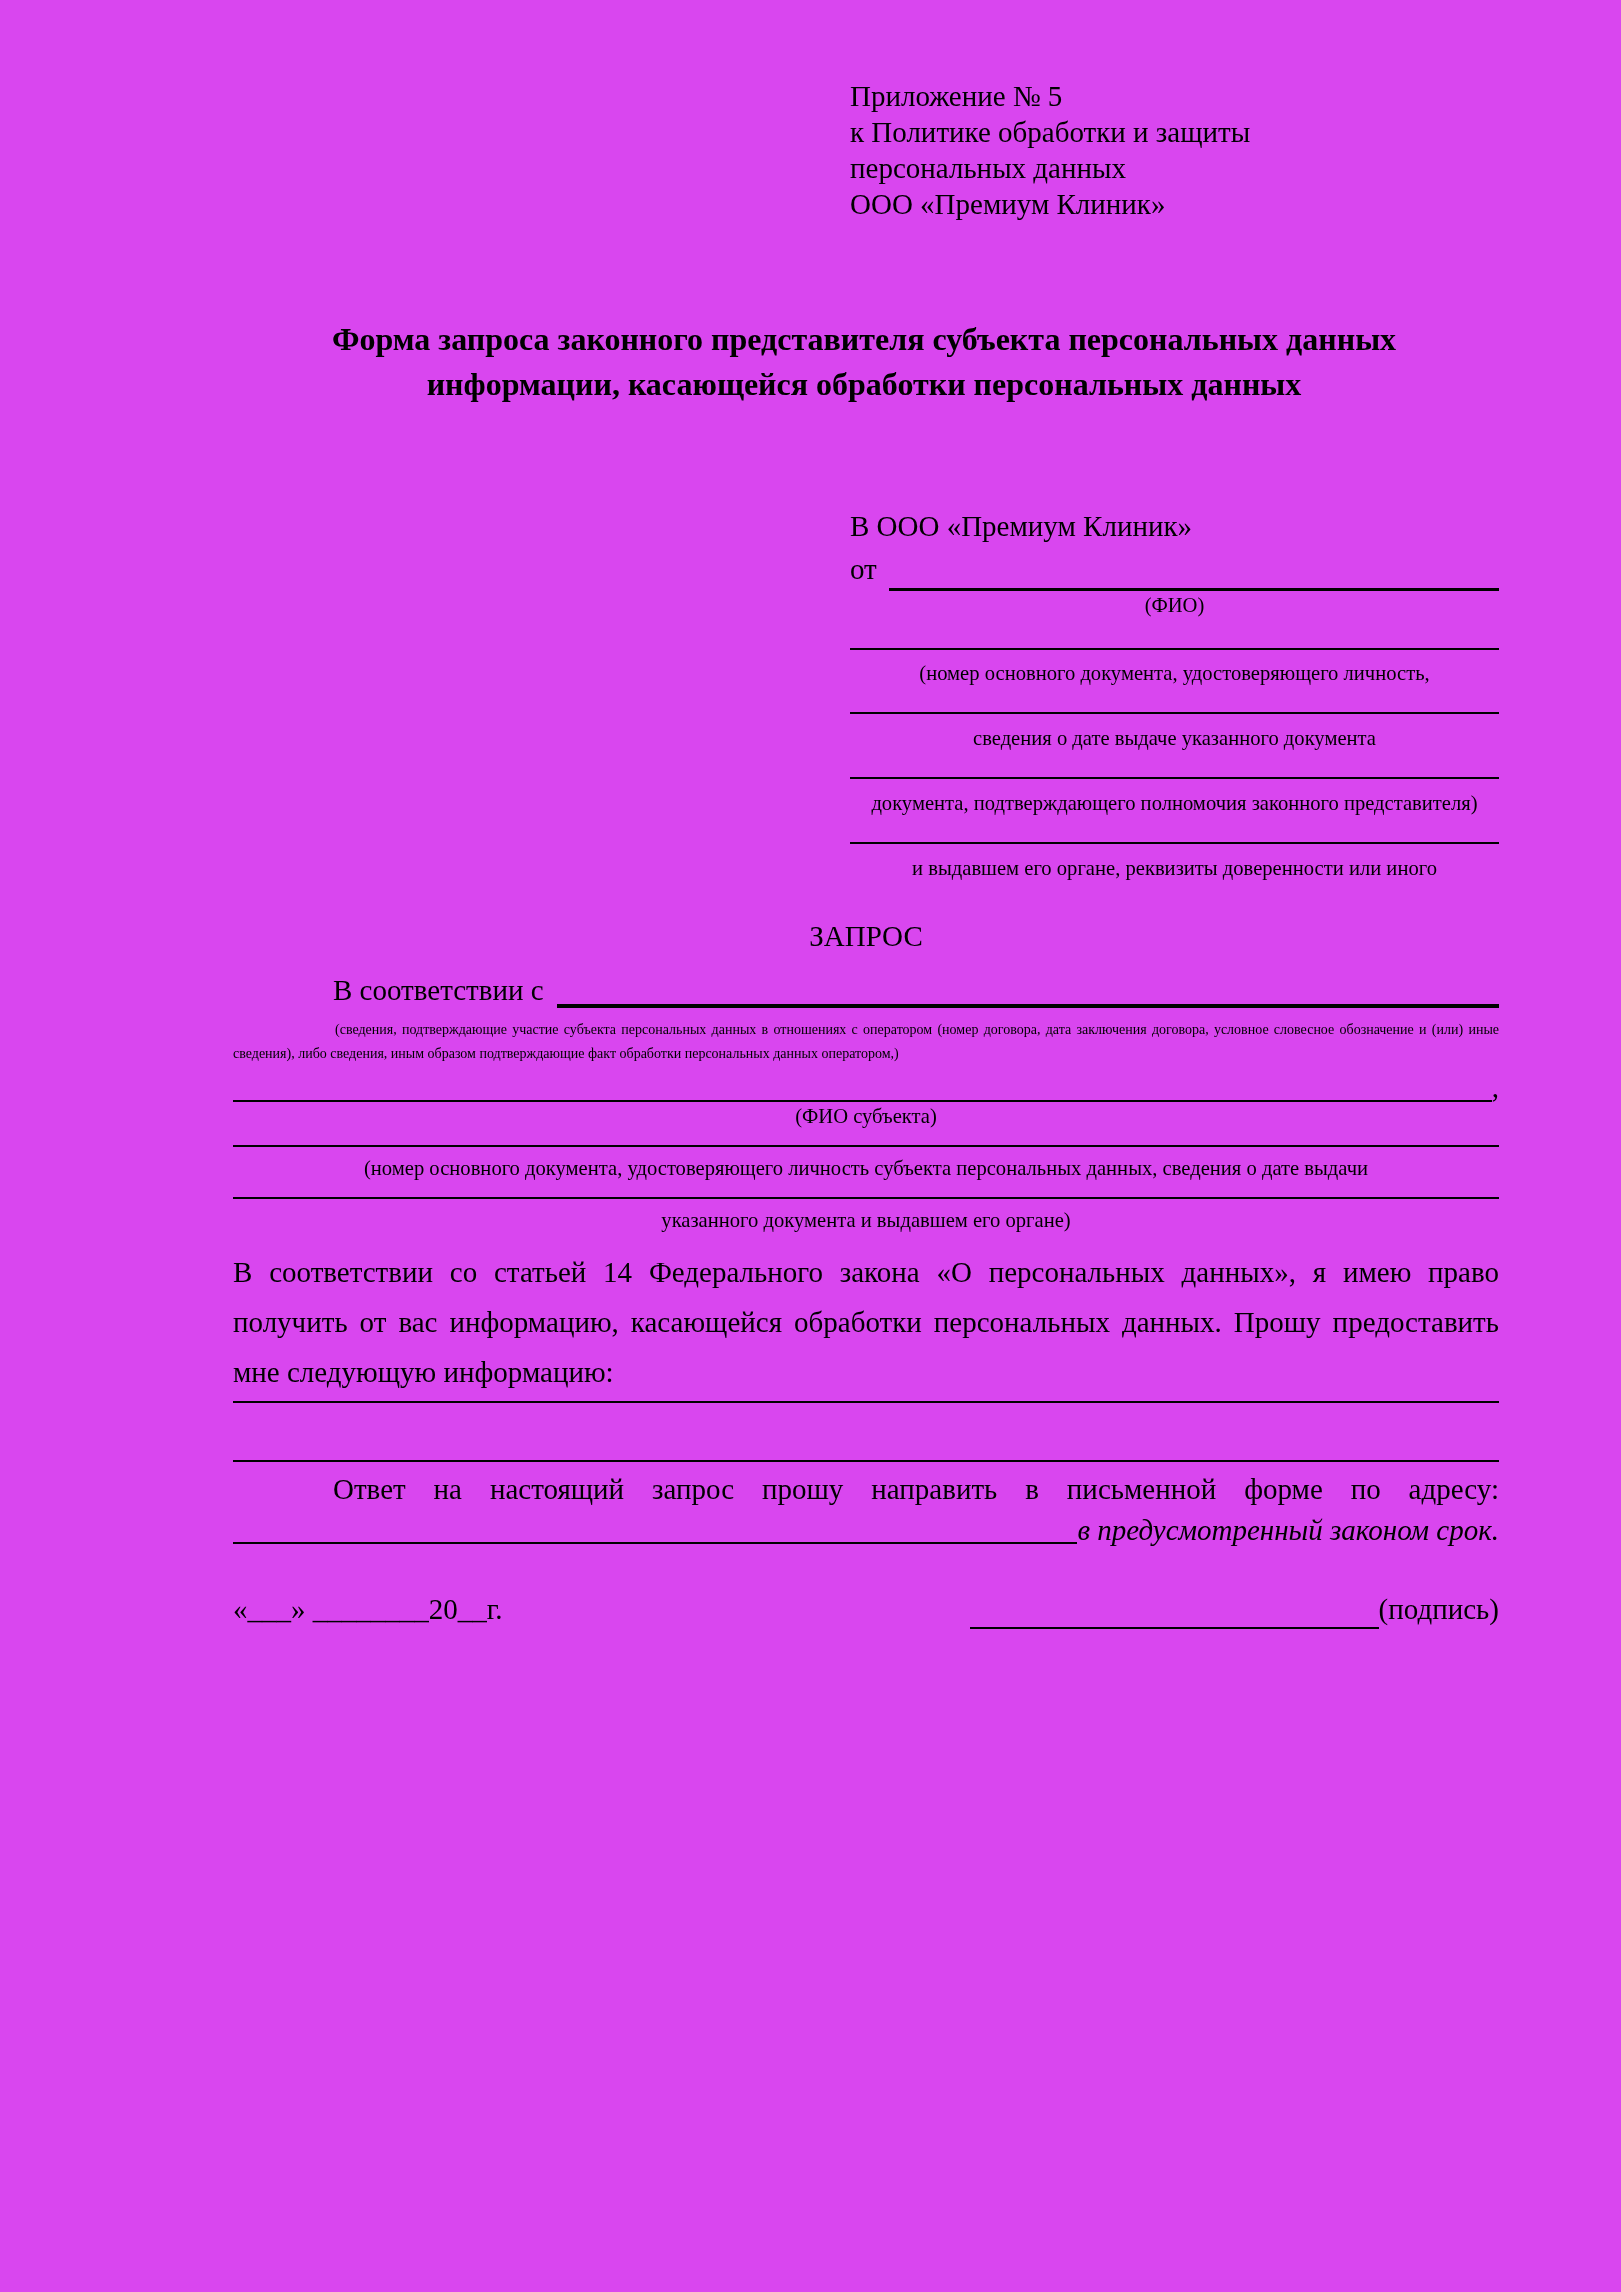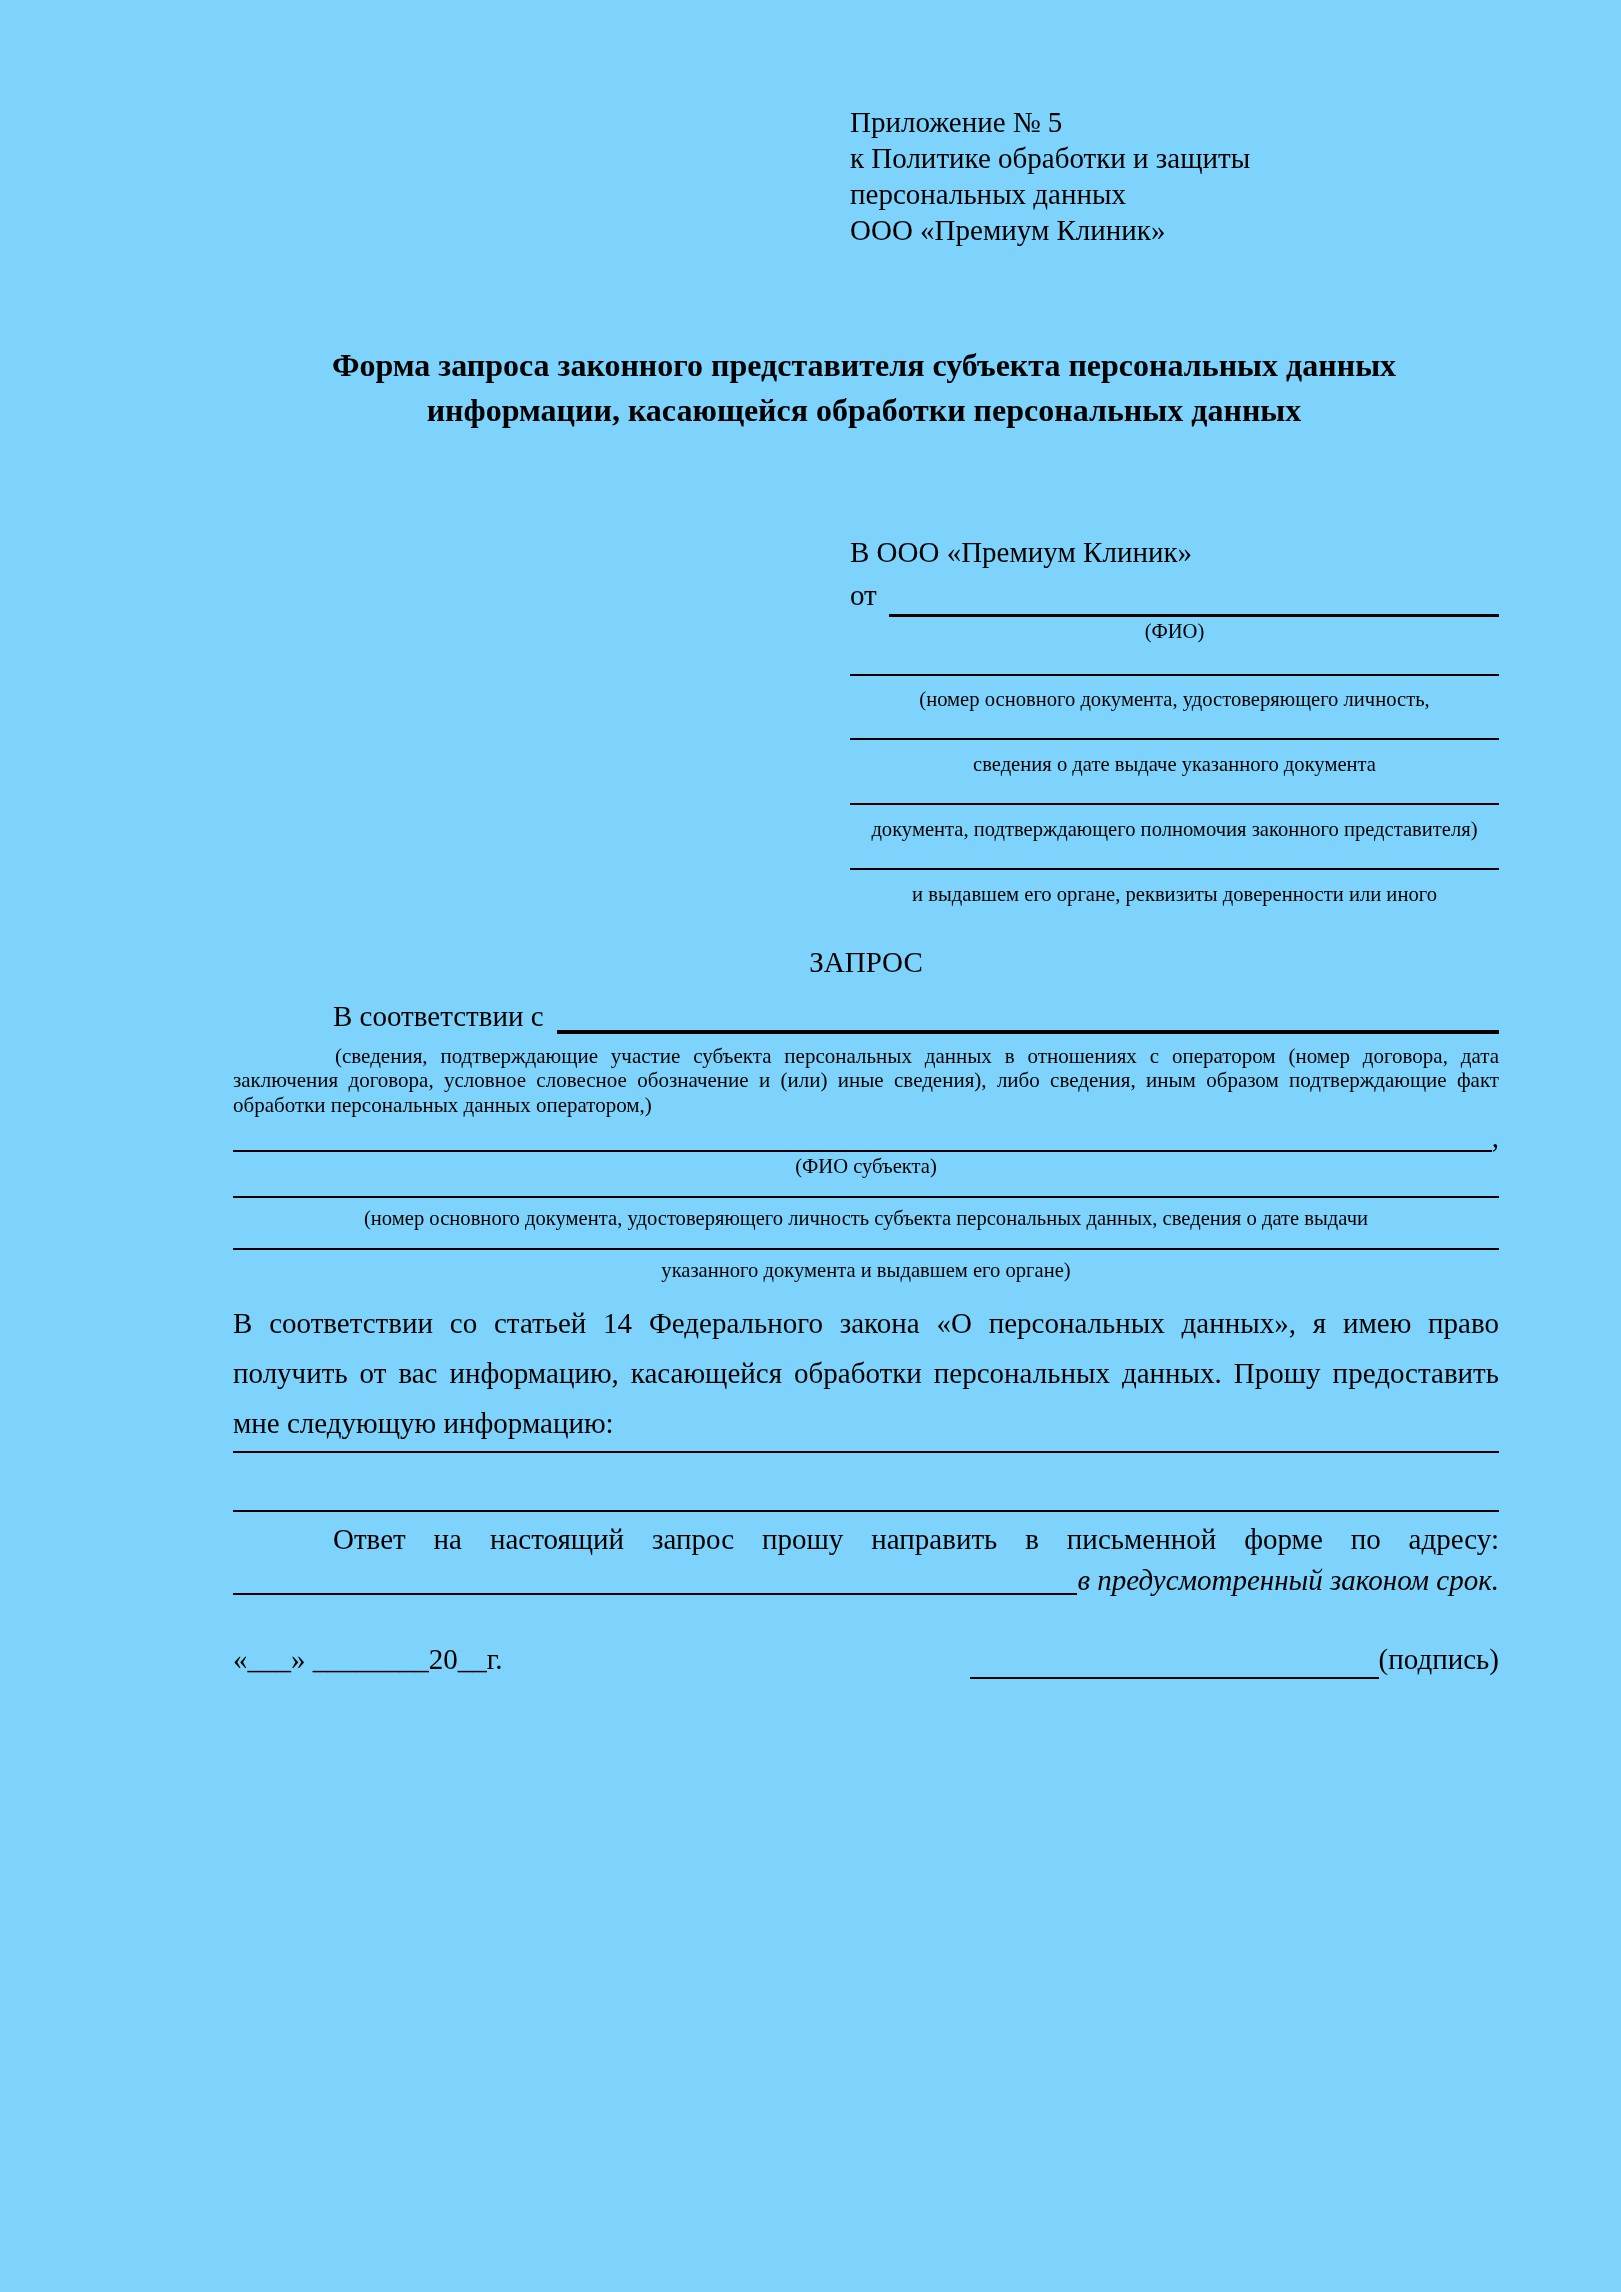--- a/index.html
+++ b/index.html
@@ -1,23 +1,23 @@
 <!DOCTYPE html>
 <html lang="ru"><head>
 <meta charset="utf-8">
 <style>
   html, body { margin: 0; padding: 0; background: #888; }
   .page {
     position: relative;
     width: 1621px;
     height: 2293px;
     margin: 0 auto;
-    background: #7dd3fc;
+    background: #d946ef;
     box-sizing: border-box;
-    padding: 104px 122px 0 233px;
+    padding: 78px 122px 0 233px;
     font-family: "Liberation Serif", "DejaVu Serif", serif;
     color: #000;
     font-size: 29px;
     overflow: hidden;
   }
 
   
   .header-block { margin-left: 617px; line-height: 36px; }
 
   
@@ -47,21 +47,21 @@
   
   .request-heading { text-align: center; margin-top: 35px; line-height: 41px; }
 
   
   .intro-row { display: flex; align-items: flex-start; margin-top: 11.8px; line-height: 43px; }
   .intro-row .intro-label { flex: 0 0 auto; margin-left: 100px; }
   .intro-row .blank { flex: 1 1 auto; margin-left: 13.7px; height: 35px; border-bottom: 4.9px solid #000; }
 
   .small-caption {
     margin-top: 5.9px;
-    font-size: 21px;
+    font-size: 14px;
     line-height: 24.5px;
     text-align: justify;
     text-indent: 102px;
   }
 
   .para { margin: 2px 0 0 0; line-height: 50px; text-align: justify; }
 
   
   .subject-row { display: flex; align-items: flex-end; }
   .subject-row .blank { flex: 1 1 auto; height: 33px; border-bottom: 2.9px solid #000; }

